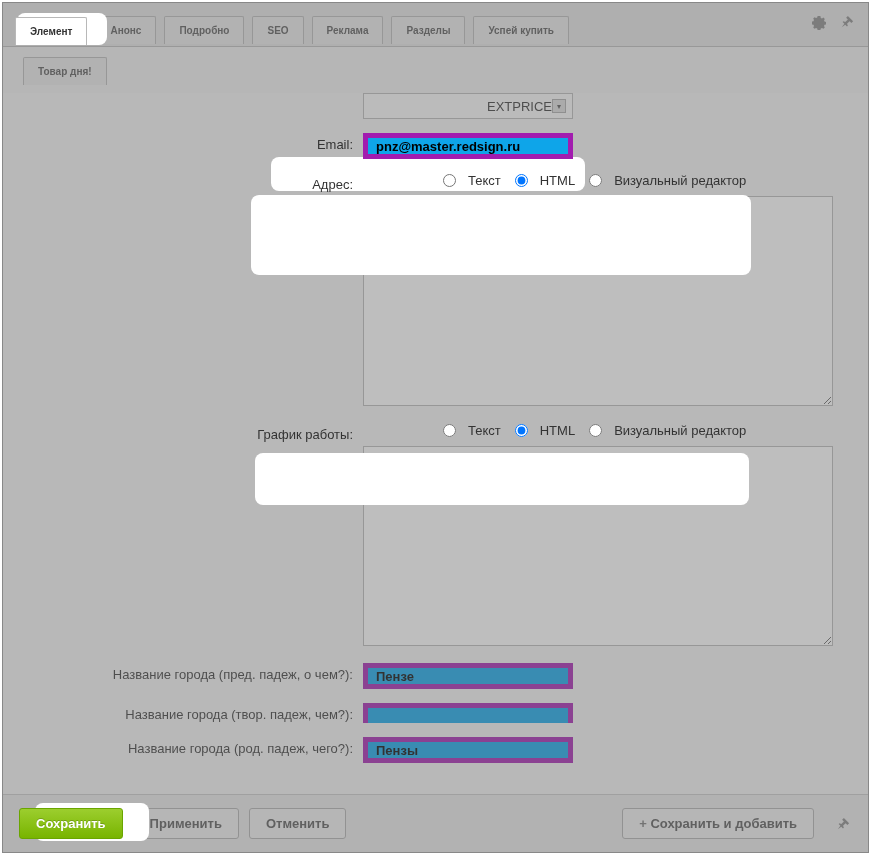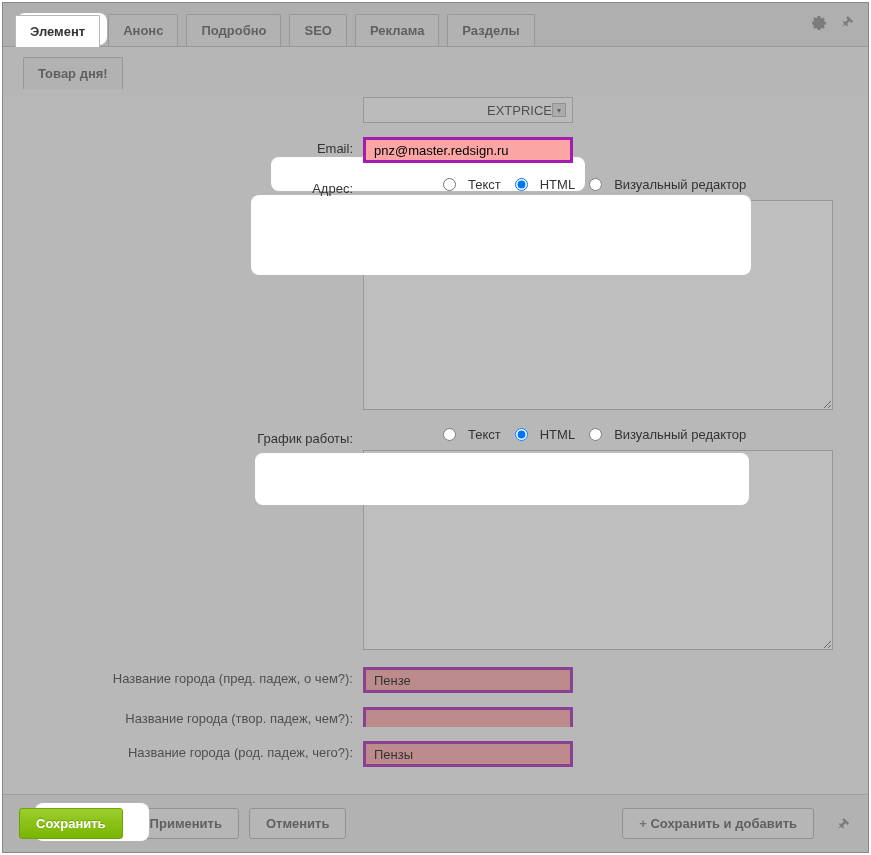--- a/index.html
+++ b/index.html
@@ -37,21 +37,21 @@
     position: relative;
   }
   .tab {
     padding: 8px 14px;
     border: 1px solid #b8b8b8;
     border-bottom: none;
     background: #eaeaea;
     color: #555; font-weight: bold;
     border-radius: 2px 2px 0 0;
     cursor: pointer;
-    font-size: 13px;
+    font-size: 10px;
     white-space: nowrap;
   }
   .tab.active { background: #fff; color: #333; position: relative; top: 1px; }
   .tabbar-right { position: absolute; right: 12px; top: 10px; display: flex; gap: 10px; align-items: center; }
   .icon-btn { width: 18px; height: 18px; display: inline-flex; align-items: center; justify-content: center; color: #777; cursor: pointer; }
   .subtabbar {
     display: flex; align-items: center;
     padding: 10px 20px 8px 20px;
     gap: 8px;
     background: #f0f0f0;
@@ -66,22 +66,22 @@
   .row-label { width: 320px; text-align: right; padding-right: 10px; padding-top: 4px; color: #333; }
   .row-field { flex: 1; }
   .select-box {
     width: 210px; height: 26px; border: 1px solid #b8b8b8;
     background: #fafafa; padding: 2px 6px; font-size: 13px;
     display:flex; align-items:center; justify-content:flex-end;
     overflow:hidden; white-space:nowrap;
   }
   .select-arrow { width:14px; height:14px; background:#ddd; border:1px solid #aaa; display:flex; align-items:center; justify-content:center; font-size:8px; color:#555;}
   input[type=text].txt {
-    width: 210px; height: 26px; border: 3px solid #a21caf;
-    background: #fca5a5; padding: 2px 8px; font-size: 13px;
+    width: 210px; height: 26px; border: 5px solid #a21caf;
+    background: #0ea5e9; padding: 2px 8px; font-size: 13px; font-weight: bold;
   }
   .radios { display: flex; gap: 14px; align-items: center; padding: 0 0 8px 80px; color: #333; }
   .radios label { display: inline-flex; align-items: center; gap: 12px; cursor: pointer; }
   .radios input { margin: 0; }
   textarea.area {
     width: 470px; height: 210px; border: 1px solid #b8b8b8;
     background: #fff; padding: 6px 8px; font-size: 13px;
     font-family: Arial, Helvetica, sans-serif;
     resize: both;
   }
@@ -121,20 +121,21 @@
 
 <div class="frame">
 
   <div class="tabbar">
     <div class="tab active clean">Элемент</div>
     <div class="tab">Анонс</div>
     <div class="tab">Подробно</div>
     <div class="tab">SEO</div>
     <div class="tab">Реклама</div>
     <div class="tab">Разделы</div>
+    <div class="tab">Успей купить</div>
     <div class="tabbar-right">
       <span class="icon-btn">
         <svg viewBox="0 0 16 16" width="16" height="16">
             <path fill="#888" d="M8 5a3 3 0 100 6 3 3 0 000-6zm7 3l-1.5-.4a5.6 5.6 0 00-.5-1.2l.8-1.4-1.4-1.4-1.4.8a5.6 5.6 0 00-1.2-.5L9.4 2H6.6l-.4 1.5c-.4.1-.8.3-1.2.5l-1.4-.8L2.2 4.6l.8 1.4c-.2.4-.4.8-.5 1.2L1 7.6v2.8l1.5.4c.1.4.3.8.5 1.2l-.8 1.4 1.4 1.4 1.4-.8c.4.2.8.4 1.2.5l.4 1.5h2.8l.4-1.5c.4-.1.8-.3 1.2-.5l1.4.8 1.4-1.4-.8-1.4c.2-.4.4-.8.5-1.2L15 10.4V7.6z"></path>
           </svg>
       </span>
       <span class="icon-btn">
         <svg viewBox="0 0 16 16" width="14" height="14">
             <path fill="#888" d="M9 1L7 3l2 2-3 3-2-1-1 1 2 2-3 4 4-3 2 2 1-1-1-2 3-3 2 2 2-2z"></path>
           </svg>

